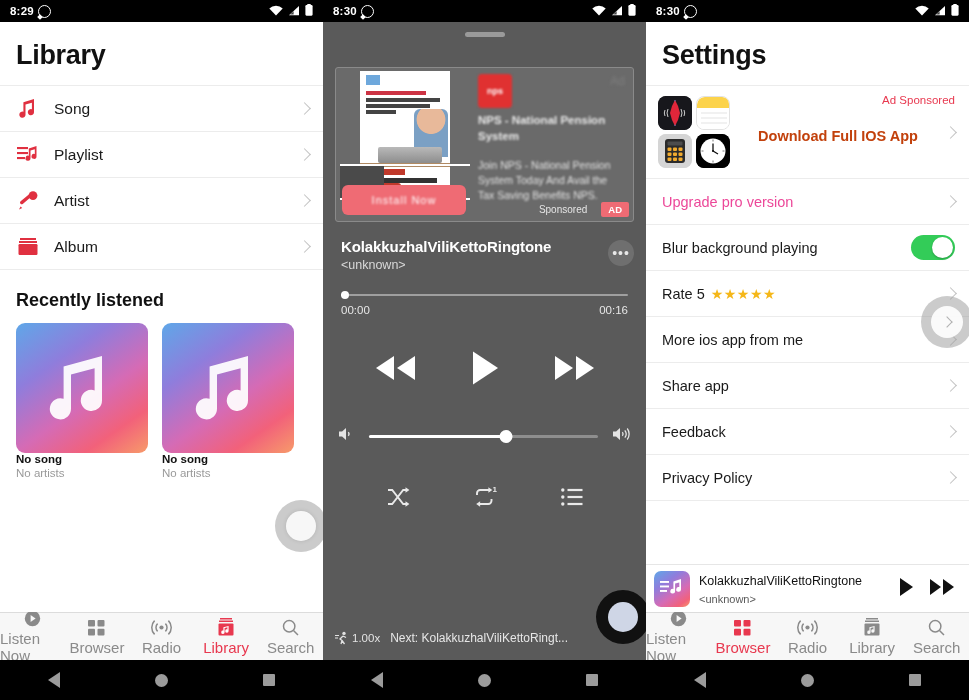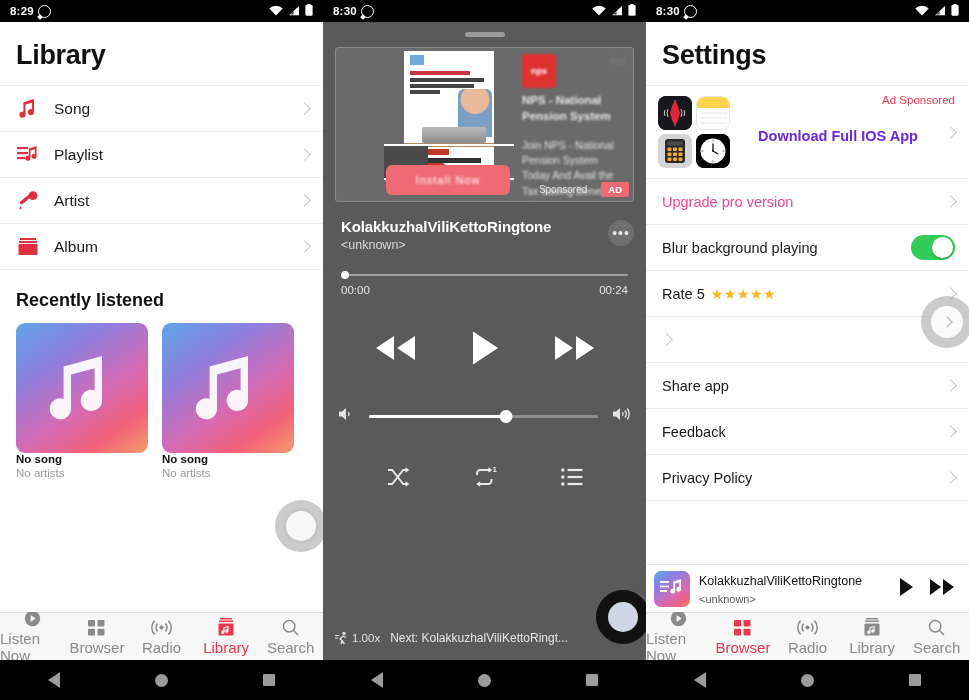--- a/index.html
+++ b/index.html
@@ -56,22 +56,22 @@
   .tab { flex:1; display:flex; flex-direction:column; align-items:center; justify-content:center; gap:3px; }
   .tab-lbl { font-size:15px; color:#8a8a8a; }
   .tab.active .tab-lbl { color:#e8384f; }
   .tab-ico { height:19px; display:flex; align-items:flex-end; justify-content:center; }
 
   
   .s2 { background:#5a5a5a; }
   .s2-body { flex:1; background:#5a5a5a; position:relative; display:flex; flex-direction:column; }
   .grabber { width:40px; height:5px; border-radius:3px; background:#9a9a9a; margin:10px auto 0; }
 
-  .ad-wrap { margin:10px 12px 0; border:1px solid #8a8a8a; border-radius:3px; background:#6a6a6a;
-             height:155px; position:relative; overflow:hidden; display:flex;padding-left:44px; }
+  .ad-wrap { margin:30px 12px 0; border:1px solid #8a8a8a; border-radius:3px; background:#6a6a6a;
+             height:155px; position:relative; overflow:hidden; display:flex; }
   .ad-imgcol { width:138px; position:relative; display:flex; flex-direction:column; align-items:center; }
   .ad-photo { width:90px; height:120px; background:#fff; margin-top:3px; position:relative; overflow:hidden;
               filter:blur(.6px); }
   .ad-photo .ph-top { position:absolute; left:6px; top:4px; width:14px; height:10px; background:#6ea8dc; }
   .ad-photo .ph-hl { position:absolute; left:6px; top:20px; width:60px; height:4px; background:#cc3344; }
   .ad-photo .ph-l1 { position:absolute; left:6px; top:27px; width:74px; height:4px; background:#444; }
   .ad-photo .ph-l2 { position:absolute; left:6px; top:33px; width:64px; height:4px; background:#444; }
   .ad-photo .ph-l3 { position:absolute; left:6px; top:39px; width:30px; height:4px; background:#444; }
   .ad-photo .ph-person { position:absolute; right:2px; top:38px; width:34px; height:48px;
                          background:radial-gradient(circle at 50% 22%, #e8b99a 0 34%, #7ba0c4 36% 100%); border-radius:6px 6px 0 0;}
@@ -127,21 +127,21 @@
   .s3-body { flex:1; background:#fff; position:relative; overflow:hidden; }
   .ad-block { position:relative; border-top:1px solid #ececec; border-bottom:1px solid #ececec;
               padding:10px 14px 10px 12px; display:flex; align-items:center; gap:10px; }
   .ad-icons { display:grid; grid-template-columns:repeat(2,34px); grid-gap:4px; flex:0 0 72px; }
   .appico { width:34px; height:34px; border-radius:8px; position:relative; overflow:hidden; }
   .ai-voice { background:#17171c; }
   .ai-notes { background:#fff; border:1px solid #e2e2e2; }
   .ai-calc  { background:#d8d8d8; }
   .ai-clock { background:#000; }
   .ad-spon { position:absolute; right:14px; top:8px; color:#e8384f; font-size:11.5px; }
-  .ad-dl { flex:1; text-align:center; font-size:14.5px; font-weight:bold; color:#6d28d9; padding-top:8px; }
+  .ad-dl { flex:1; text-align:center; font-size:14.5px; font-weight:bold; color:#c2410c; padding-top:8px; }
 
   .set-row { height:46px; display:flex; align-items:center; padding:0 14px 0 16px;
              border-bottom:1px solid #ececec; }
   .set-lbl { font-size:14.5px; color:#1a1a1a; flex:1; display:flex; align-items:center; gap:2px; }
   .set-lbl.red { color:#ec4899; }
   .switch { width:44px; height:25px; border-radius:13px; background:#33cc58; position:relative; }
   .switch .knob { position:absolute; right:2px; top:2px; width:21px; height:21px; border-radius:50%;
                   background:#fff; box-shadow:0 1px 2px rgba(0,0,0,.25); }
   .radio-grp { display:flex; align-items:center; gap:14px; }
   .radio-item { display:flex; align-items:center; gap:6px; font-size:13.5px; color:#1a1a1a; }
@@ -395,21 +395,21 @@
       </div>
 
       <div class="seek-wrap">
         <div class="seek">
           <div class="seek-fill" style="width: 1%;"></div>
           <div class="seek-thumb"></div>
         </div>
       </div>
       <div class="times">
         <span>00:00</span>
-        <span>00:24</span>
+        <span>00:16</span>
       </div>
 
       <div class="transport">
         <span>
           <svg width="46" height="30" viewBox="0 0 46 30">
               <path d="M22 3v24L4 15Z" fill="#fff"></path>
               <path d="M43 3v24L25 15Z" fill="#fff"></path>
             </svg>
         </span>
         <span>
@@ -589,20 +589,21 @@
 
       <div class="set-row">
         <span class="set-lbl">
           <span>Rate 5</span>
           <span class="stars">★★★★★</span>
         </span>
         <span class="chev"></span>
       </div>
 
       <div class="set-row">
+        <span class="set-lbl">More ios app from me</span>
         <span class="chev"></span>
       </div>
 
       <div class="set-row">
         <span class="set-lbl">Share app</span>
         <span class="chev"></span>
       </div>
 
       <div class="set-row">
         <span class="set-lbl">Feedback</span>

